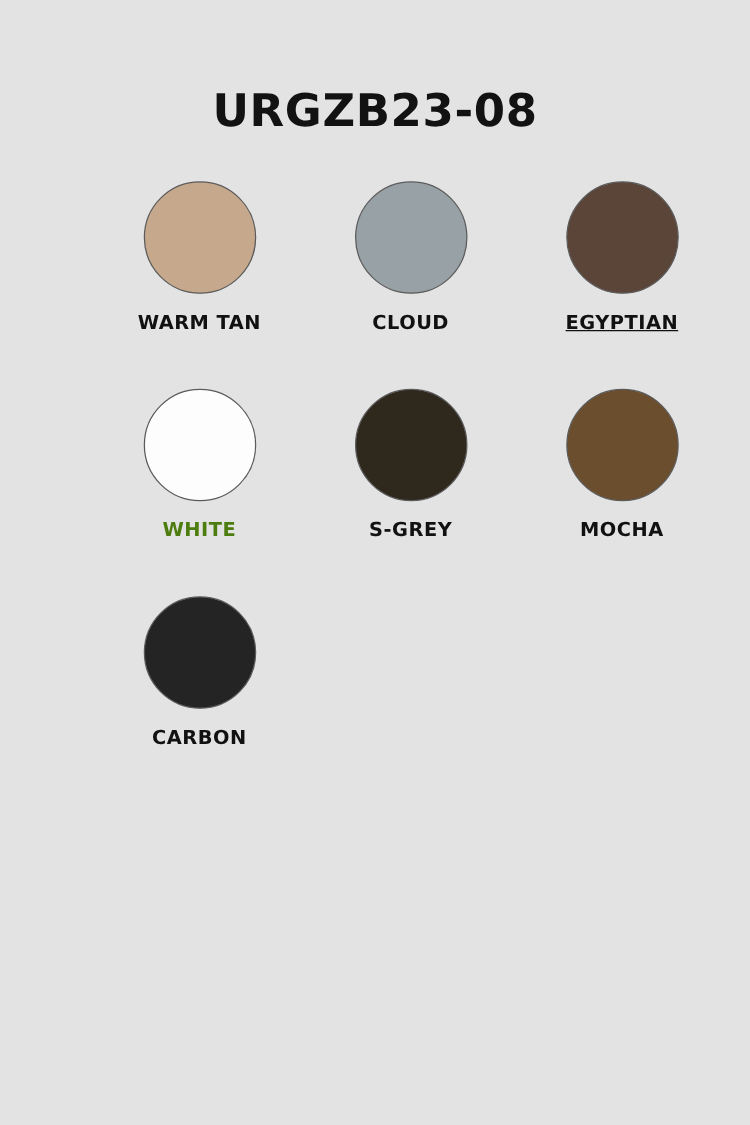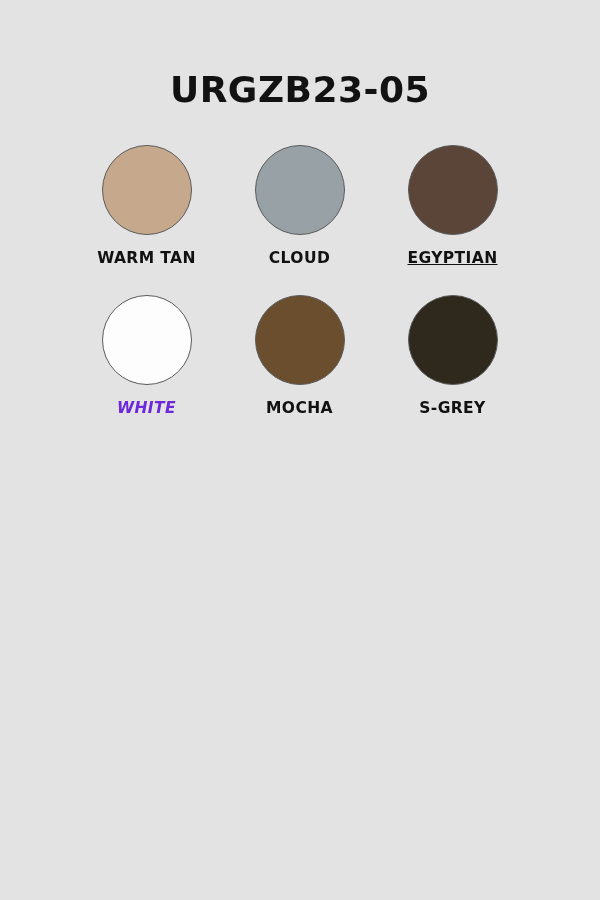--- a/index.html
+++ b/index.html
@@ -27,28 +27,29 @@
     text-align: center;
     font-family: "DejaVu Sans", sans-serif;
     font-size: 36px;
     font-weight: bold;
     letter-spacing: 0.5px;
     color: #121212;
     line-height: 44px;
   }
   .swatch-grid {
     position: absolute;
-    left: 70px;
+    left: 83px;
     top: 140px;
     width: 460px;
     display: grid;
     grid-template-columns: repeat(3, 153px);
     grid-auto-rows: 150px;
     row-gap: 0px;
     column-gap: 0px;
+    gap: 16px;
   }
   .swatch {
     position: relative;
     width: 153px;
     height: 150px;
     display: flex;
     flex-direction: column;
     align-items: center;
   }
   .swatch-dot {
@@ -68,49 +69,53 @@
     color: #111111;
     text-align: center;
     white-space: nowrap;
   }
 </style>
 </head>
 <body style="background: rgb(227, 227, 227);">
 
 <div class="card">
 
-  <div class="palette-title">URGZB23-05</div>
+  <div class="palette-title">URGZB23-08</div>
 
   <div class="swatch-grid">
 
     <div class="swatch">
       <div class="swatch-dot" style="background: rgb(198, 169, 140); border-color: rgb(91, 91, 91);"></div>
       <div class="swatch-label" style="color: rgb(17, 17, 17);">WARM TAN</div>
     </div>
 
     <div class="swatch">
       <div class="swatch-dot" style="background: rgb(152, 161, 165); border-color: rgb(91, 91, 91);"></div>
       <div class="swatch-label" style="color: rgb(17, 17, 17); text-align: right;">CLOUD</div>
     </div>
 
     <div class="swatch">
       <div class="swatch-dot" style="background: rgb(91, 68, 56); border-color: rgb(91, 91, 91);"></div>
       <div class="swatch-label" style="color: rgb(17, 17, 17); text-decoration: underline;">EGYPTIAN</div>
     </div>
 
     <div class="swatch">
       <div class="swatch-dot" style="background: rgb(253, 253, 253); border-color: rgb(91, 91, 91);"></div>
-      <div class="swatch-label" style="color: #6d28d9; font-style: italic;">WHITE</div>
+      <div class="swatch-label" style="color: #4d7c0f;">WHITE</div>
+    </div>
+
+    <div class="swatch">
+      <div class="swatch-dot" style="background: rgb(46, 40, 29); border-color: rgb(91, 91, 91);"></div>
+      <div class="swatch-label" style="color: rgb(17, 17, 17);">S-GREY</div>
     </div>
 
     <div class="swatch">
       <div class="swatch-dot" style="background: rgb(107, 78, 46); border-color: rgb(91, 91, 91);"></div>
       <div class="swatch-label" style="color: rgb(17, 17, 17);">MOCHA</div>
     </div>
 
     <div class="swatch">
-      <div class="swatch-dot" style="background: rgb(46, 40, 29); border-color: rgb(91, 91, 91);"></div>
-      <div class="swatch-label" style="color: rgb(17, 17, 17);">S-GREY</div>
+      <div class="swatch-dot" style="background: rgb(36, 36, 36); border-color: rgb(91, 91, 91);"></div>
+      <div class="swatch-label" style="color: rgb(17, 17, 17);">CARBON</div>
     </div>
-
 
   </div>
 </div>
 
 </body></html>

